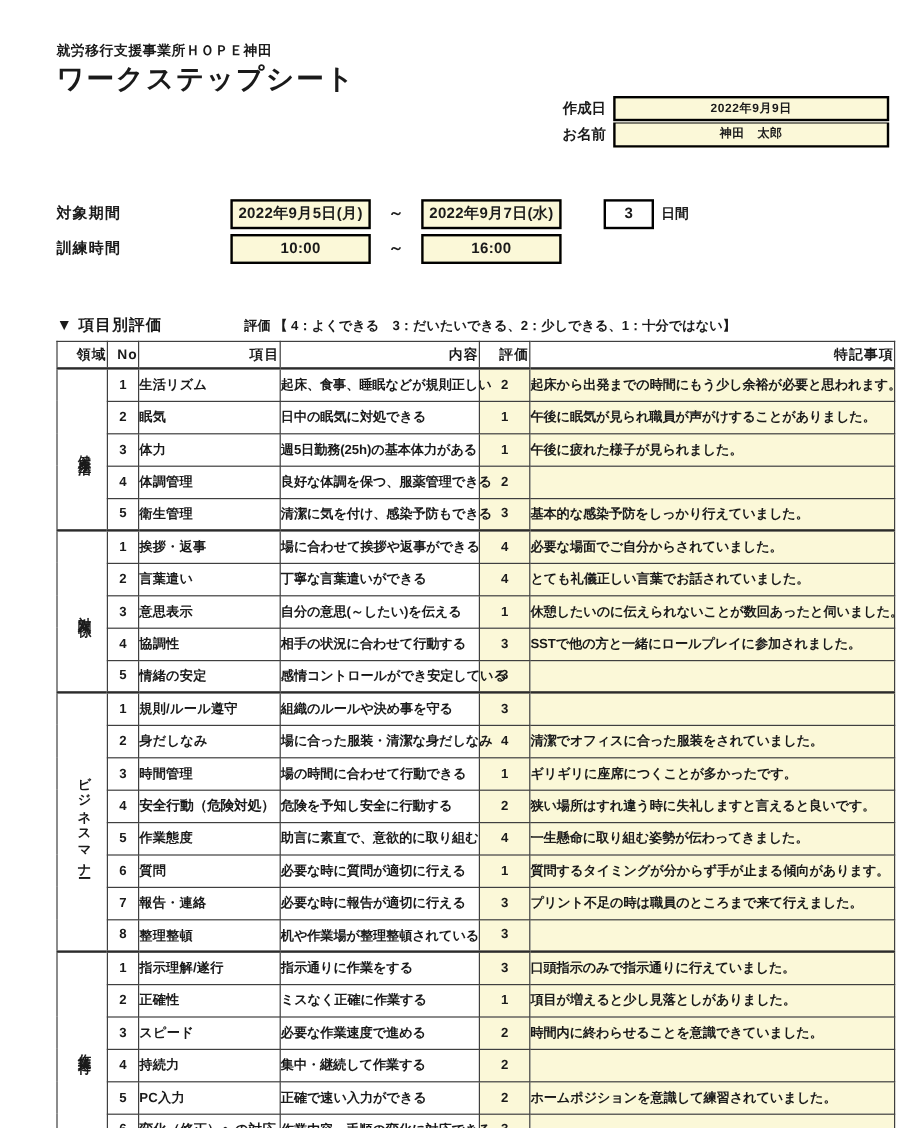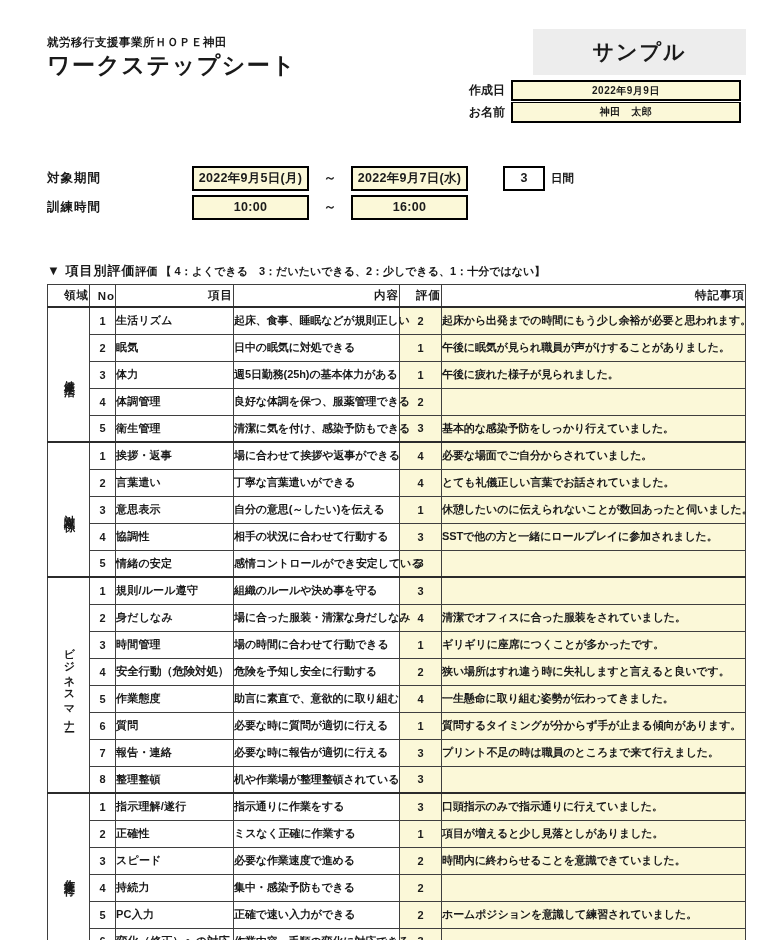--- a/index.html
+++ b/index.html
@@ -156,20 +156,21 @@
     display: flex;
     align-items: baseline;
   }
   .section-title {
     font-size: 13px;
     font-weight: bold;
     letter-spacing: 1px;
     white-space: nowrap;
   }
   .section-legend {
+    margin-left: 68px;
     font-size: 11px;
     font-weight: bold;
     white-space: nowrap;
   }
 
   
   .eval-table-wrap {
     position: absolute;
     left: 47px;
     top: 284px;
@@ -259,21 +260,20 @@
   tr.group-start td { border-top: 2px solid #2b2b2b; }
   tr.group-end td { border-bottom: 2px solid #2b2b2b; }
   thead tr th { border-bottom: 2px solid #2b2b2b; border-top: 2px solid #2b2b2b; }
 </style>
 </head>
 <body>
 
 <div class="sheet-header">
   <div class="org-name">就労移行支援事業所ＨＯＰＥ神田</div>
   <div class="sheet-title">ワークステップシート</div>
-  <div class="sample-badge">サンプル</div>
 
   <div class="meta-block">
     <div class="meta-row">
       <div class="meta-label">作成日</div>
       <div class="meta-value">2022年9月9日</div>
     </div>
     <div class="meta-row second">
       <div class="meta-label">お名前</div>
       <div class="meta-value">神田　太郎</div>
     </div>
@@ -470,21 +470,21 @@
         <tr>
           <td class="no-cell">3</td>
           <td class="item-cell">スピード</td>
           <td class="content-cell">必要な作業速度で進める</td>
           <td class="score-cell">2</td>
           <td class="note-cell">時間内に終わらせることを意識できていました。</td>
         </tr>
         <tr>
           <td class="no-cell">4</td>
           <td class="item-cell">持続力</td>
-          <td class="content-cell">集中・感染予防もできる</td>
+          <td class="content-cell">集中・継続して作業する</td>
           <td class="score-cell">2</td>
           <td class="note-cell"></td>
         </tr>
         <tr>
           <td class="no-cell">5</td>
           <td class="item-cell">PC入力</td>
           <td class="content-cell">正確で速い入力ができる</td>
           <td class="score-cell">2</td>
           <td class="note-cell">ホームポジションを意識して練習されていました。</td>
         </tr>

